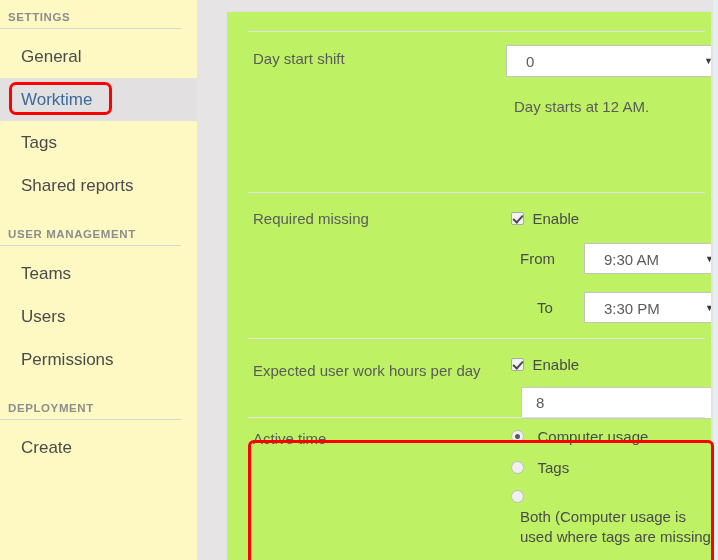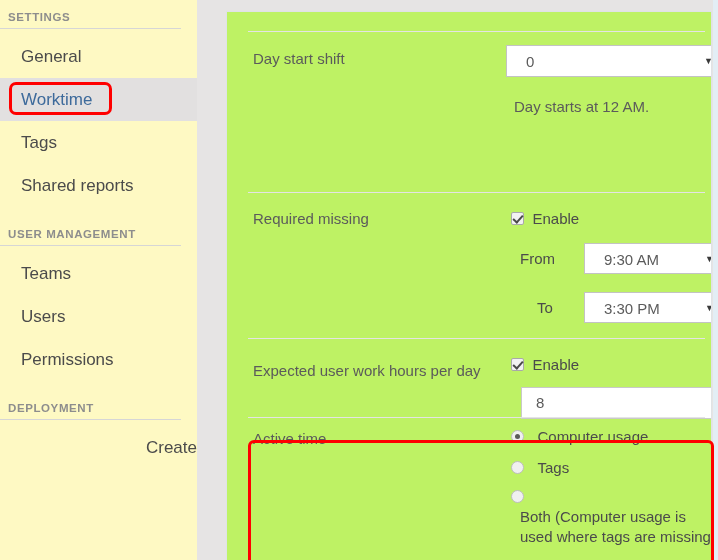--- a/index.html
+++ b/index.html
@@ -250,21 +250,21 @@
       <span>Users</span>
     </div>
     <div class="side-item">
       <span>Permissions</span>
     </div>
   </div>
 
   <div style="padding-top:21px;">
     <div class="side-group-title">DEPLOYMENT</div>
 
-    <div class="side-item" style="margin-top:6px;text-align:right;">
+    <div class="side-item" style="margin-top:6px;">
       <span>Create</span>
     </div>
   </div>
 </div>
 
 <div id="panel">
 
   <div class="row first" style="height:160px; margin-top:19px;">
     <div class="row-label" style="top:18px;">Day start shift</div>
 

